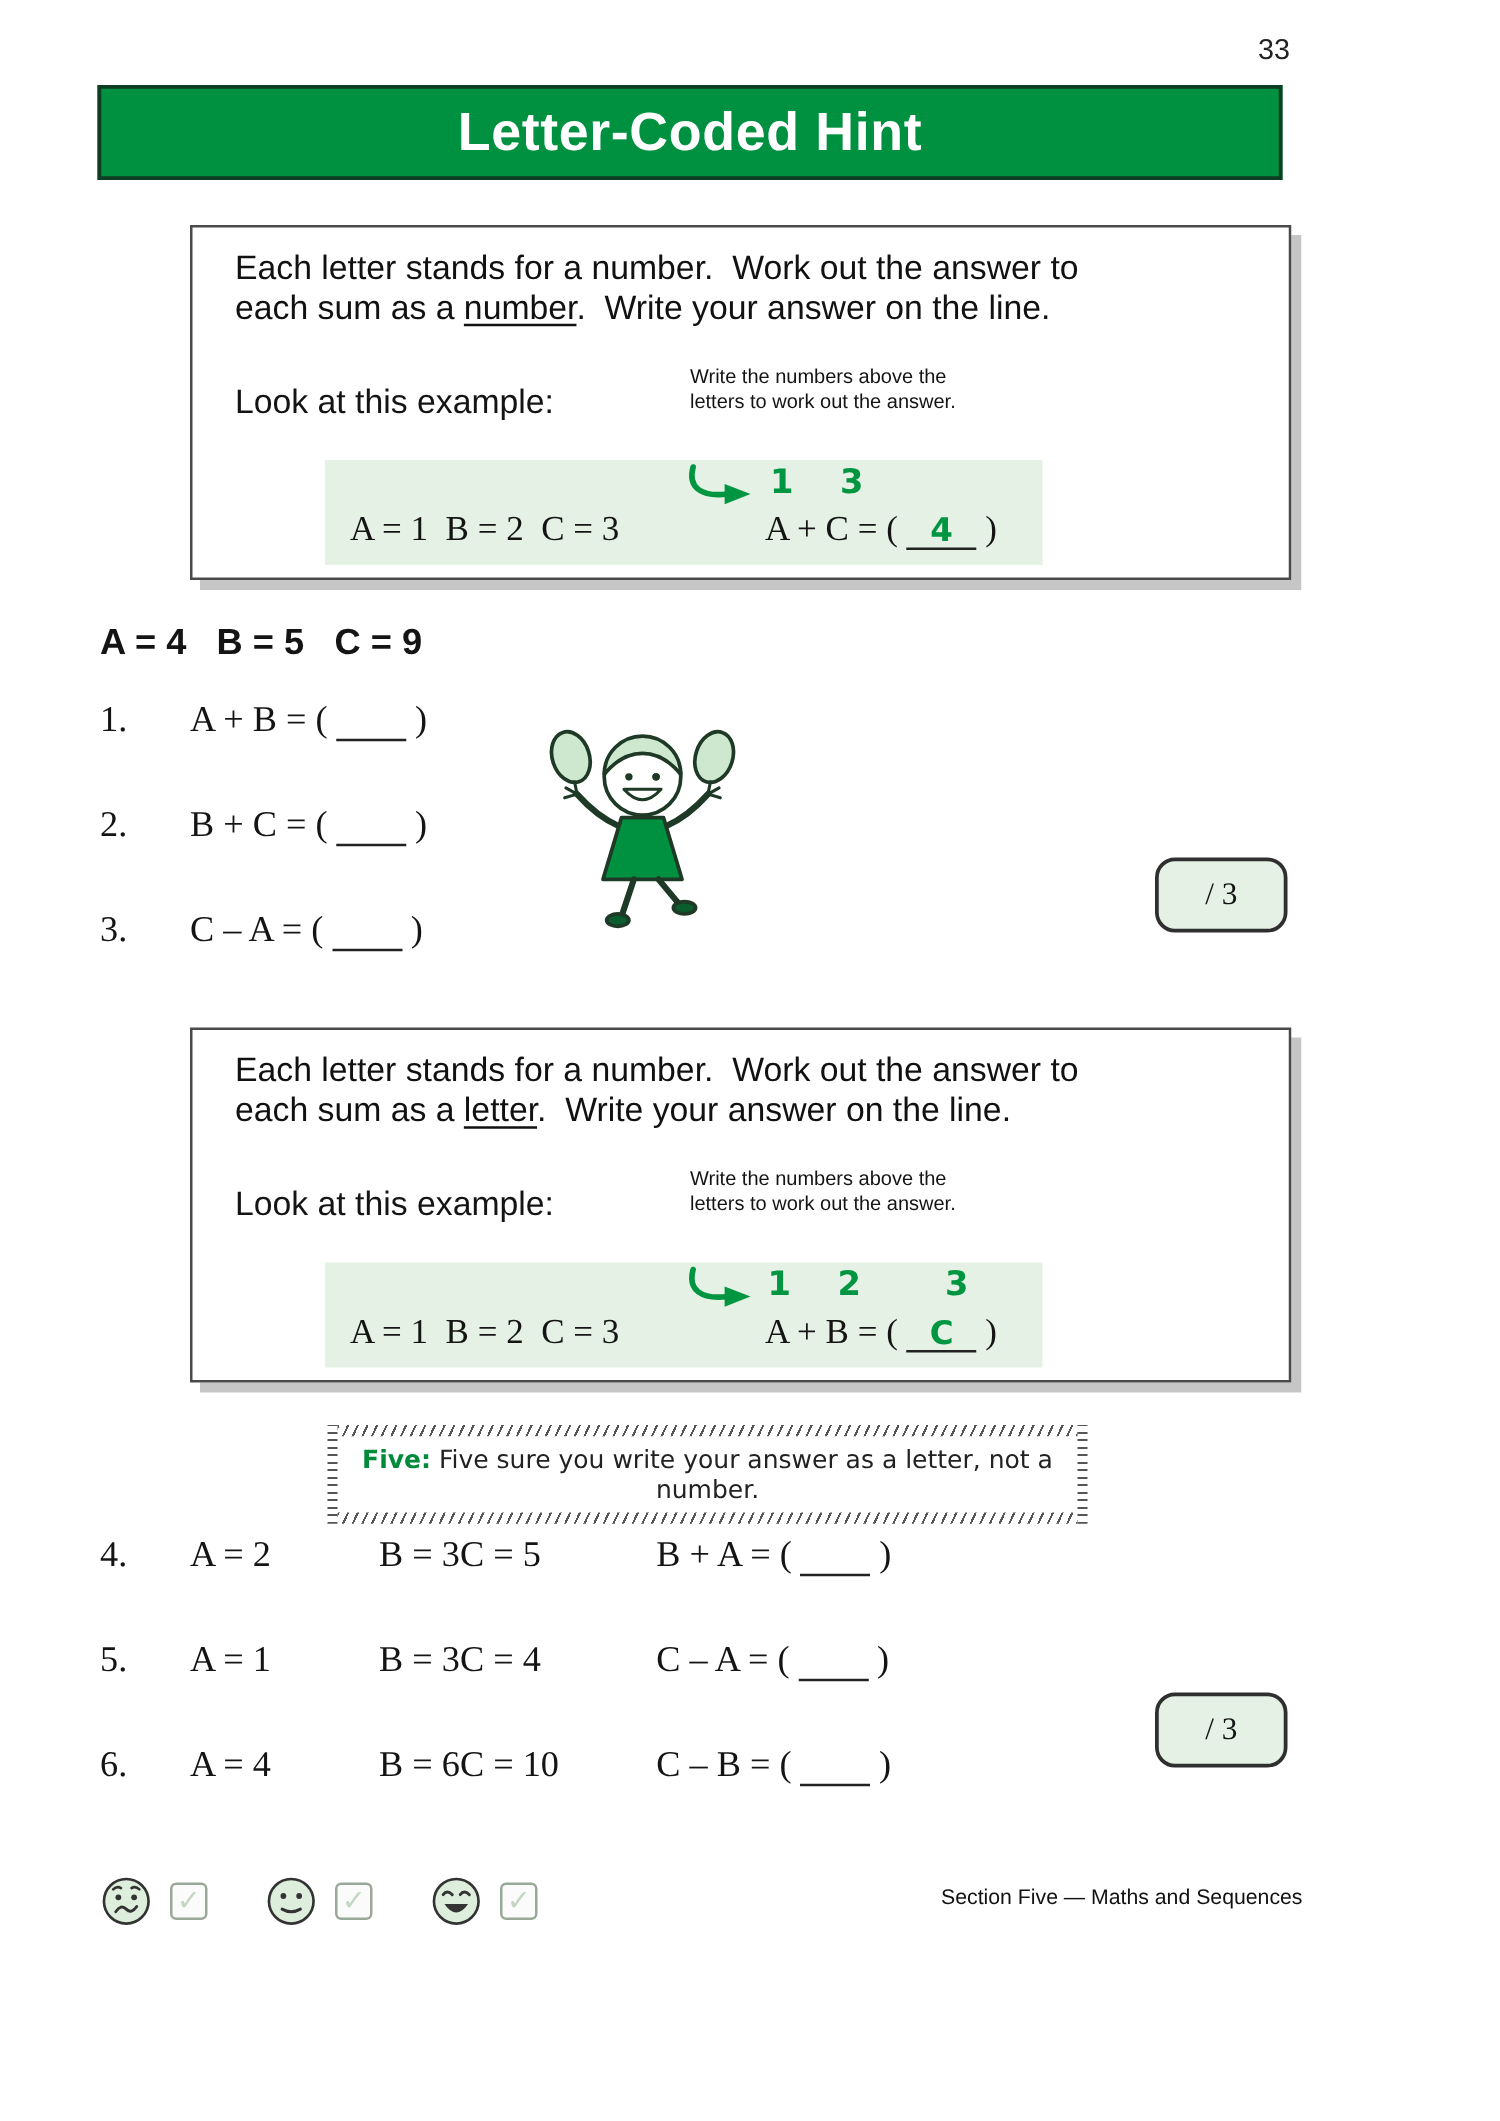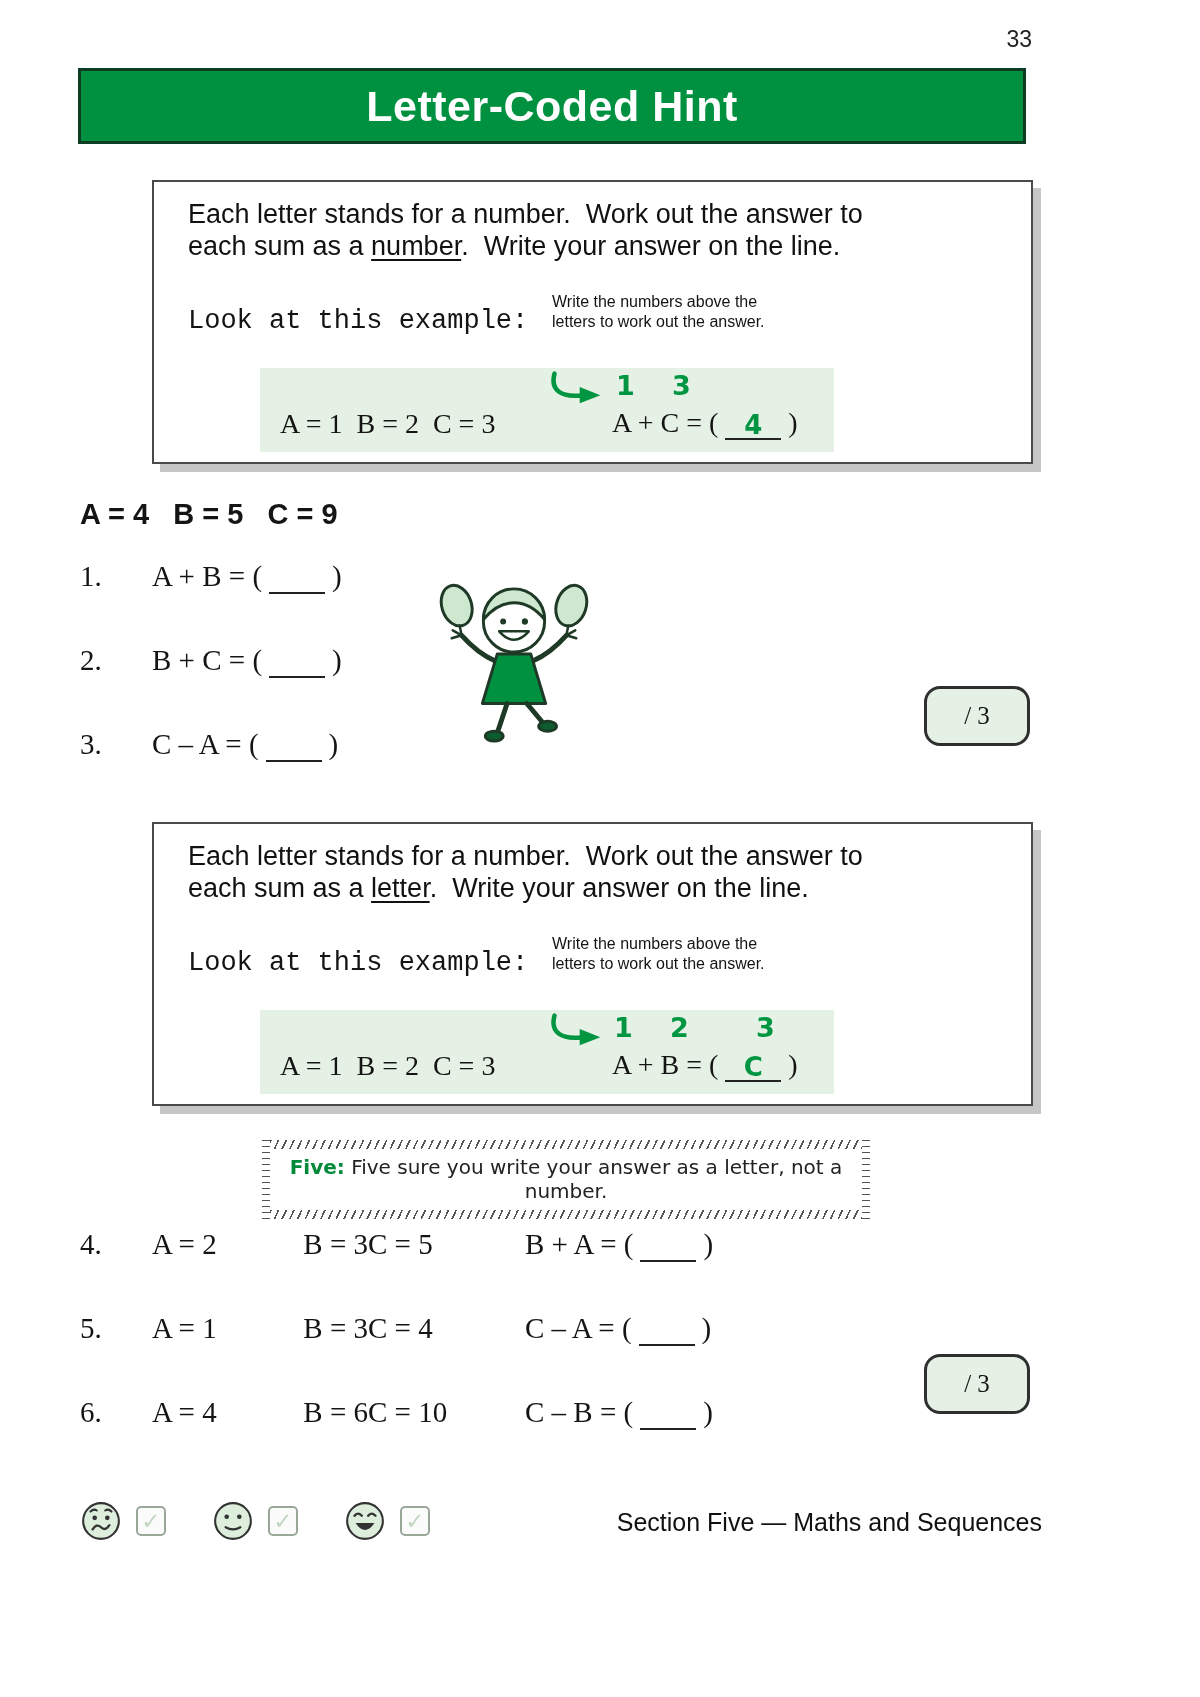--- a/index.html
+++ b/index.html
@@ -19,21 +19,21 @@
   .banner .title { color:#fff; font-family:"Liberation Sans", sans-serif; font-size:43px; font-weight:700; letter-spacing:.5px; }
 
   .instr-box {
     position:absolute; left:152px; width:881px; height:284px;
     background:#fff; border:2px solid #4a4a4a; box-shadow:8px 8px 0 #c6c6c6;
   }
   .box1 { top:180px; }
   .box2 { top:822px; }
   .instr-text { position:absolute; left:34px; top:16px; font-family:"Liberation Sans", sans-serif; font-size:27px; line-height:1.2; color:#111; }
   .u { text-decoration:underline; text-underline-offset:4px; }
-  .example-label { position:absolute; left:34px; top:124px; font-family:Liberation Mono, monospace; font-size:27px;text-align:center; }
+  .example-label { position:absolute; left:34px; top:124px; font-family:Liberation Sans, sans-serif; font-size:27px;text-align:center; }
   .note { position:absolute; left:398px; top:110px; width:344px; text-align:left; font-family:Liberation Sans, sans-serif; font-size:16px; line-height:1.28; }
 
   .green-box { position:absolute; left:106px; top:186px; width:574px; height:84px; background:#e5f1e5; }
   .green-box .key  { position:absolute; left:20px;  bottom:12px; font-size:28px; }
   .green-box .sum  { position:absolute; left:352px; bottom:12px; font-size:28px; white-space:nowrap; }
   .digit { position:absolute; top:2px; font-family:"DejaVu Sans", sans-serif; font-weight:bold; font-size:27px; color:#009641; }
   .arrow { position:absolute; left:286px; top:2px; width:62px; height:36px; }
 
   .blank {
     position:relative; display:inline-block; width:56px; height:30px;
@@ -70,21 +70,21 @@
 
   .feedback { position:absolute; left:80px; top:1500px; display:flex; align-items:center; }
   .face { width:42px; height:42px; display:inline-block; }
   .checkbox {
     width:30px; height:30px; border:2px solid #9aa89a; border-radius:5px; background:#fbfbfb;
     margin-left:14px; margin-right:46px; display:flex; align-items:center; justify-content:center;
   }
   .checkbox:last-child { margin-right:0; }
   .check { color:#c3d6c3; font-size:23px; font-family:"DejaVu Sans", sans-serif; line-height:1; }
 
-  .footer { position:absolute; top:1508px; right:158px; font-family:"Liberation Sans", sans-serif; font-size:25px; color:#111; }
+  .footer { position:absolute; top:1508px; right:158px; font-family:"Liberation Sans", sans-serif; font-size:17px; color:#111; }
 </style>
 </head>
 <body>
 
 <div class="page">
 
   <div class="page-number">33</div>
 
   <div class="banner">
     <div class="title">Letter-Coded Hint</div>

